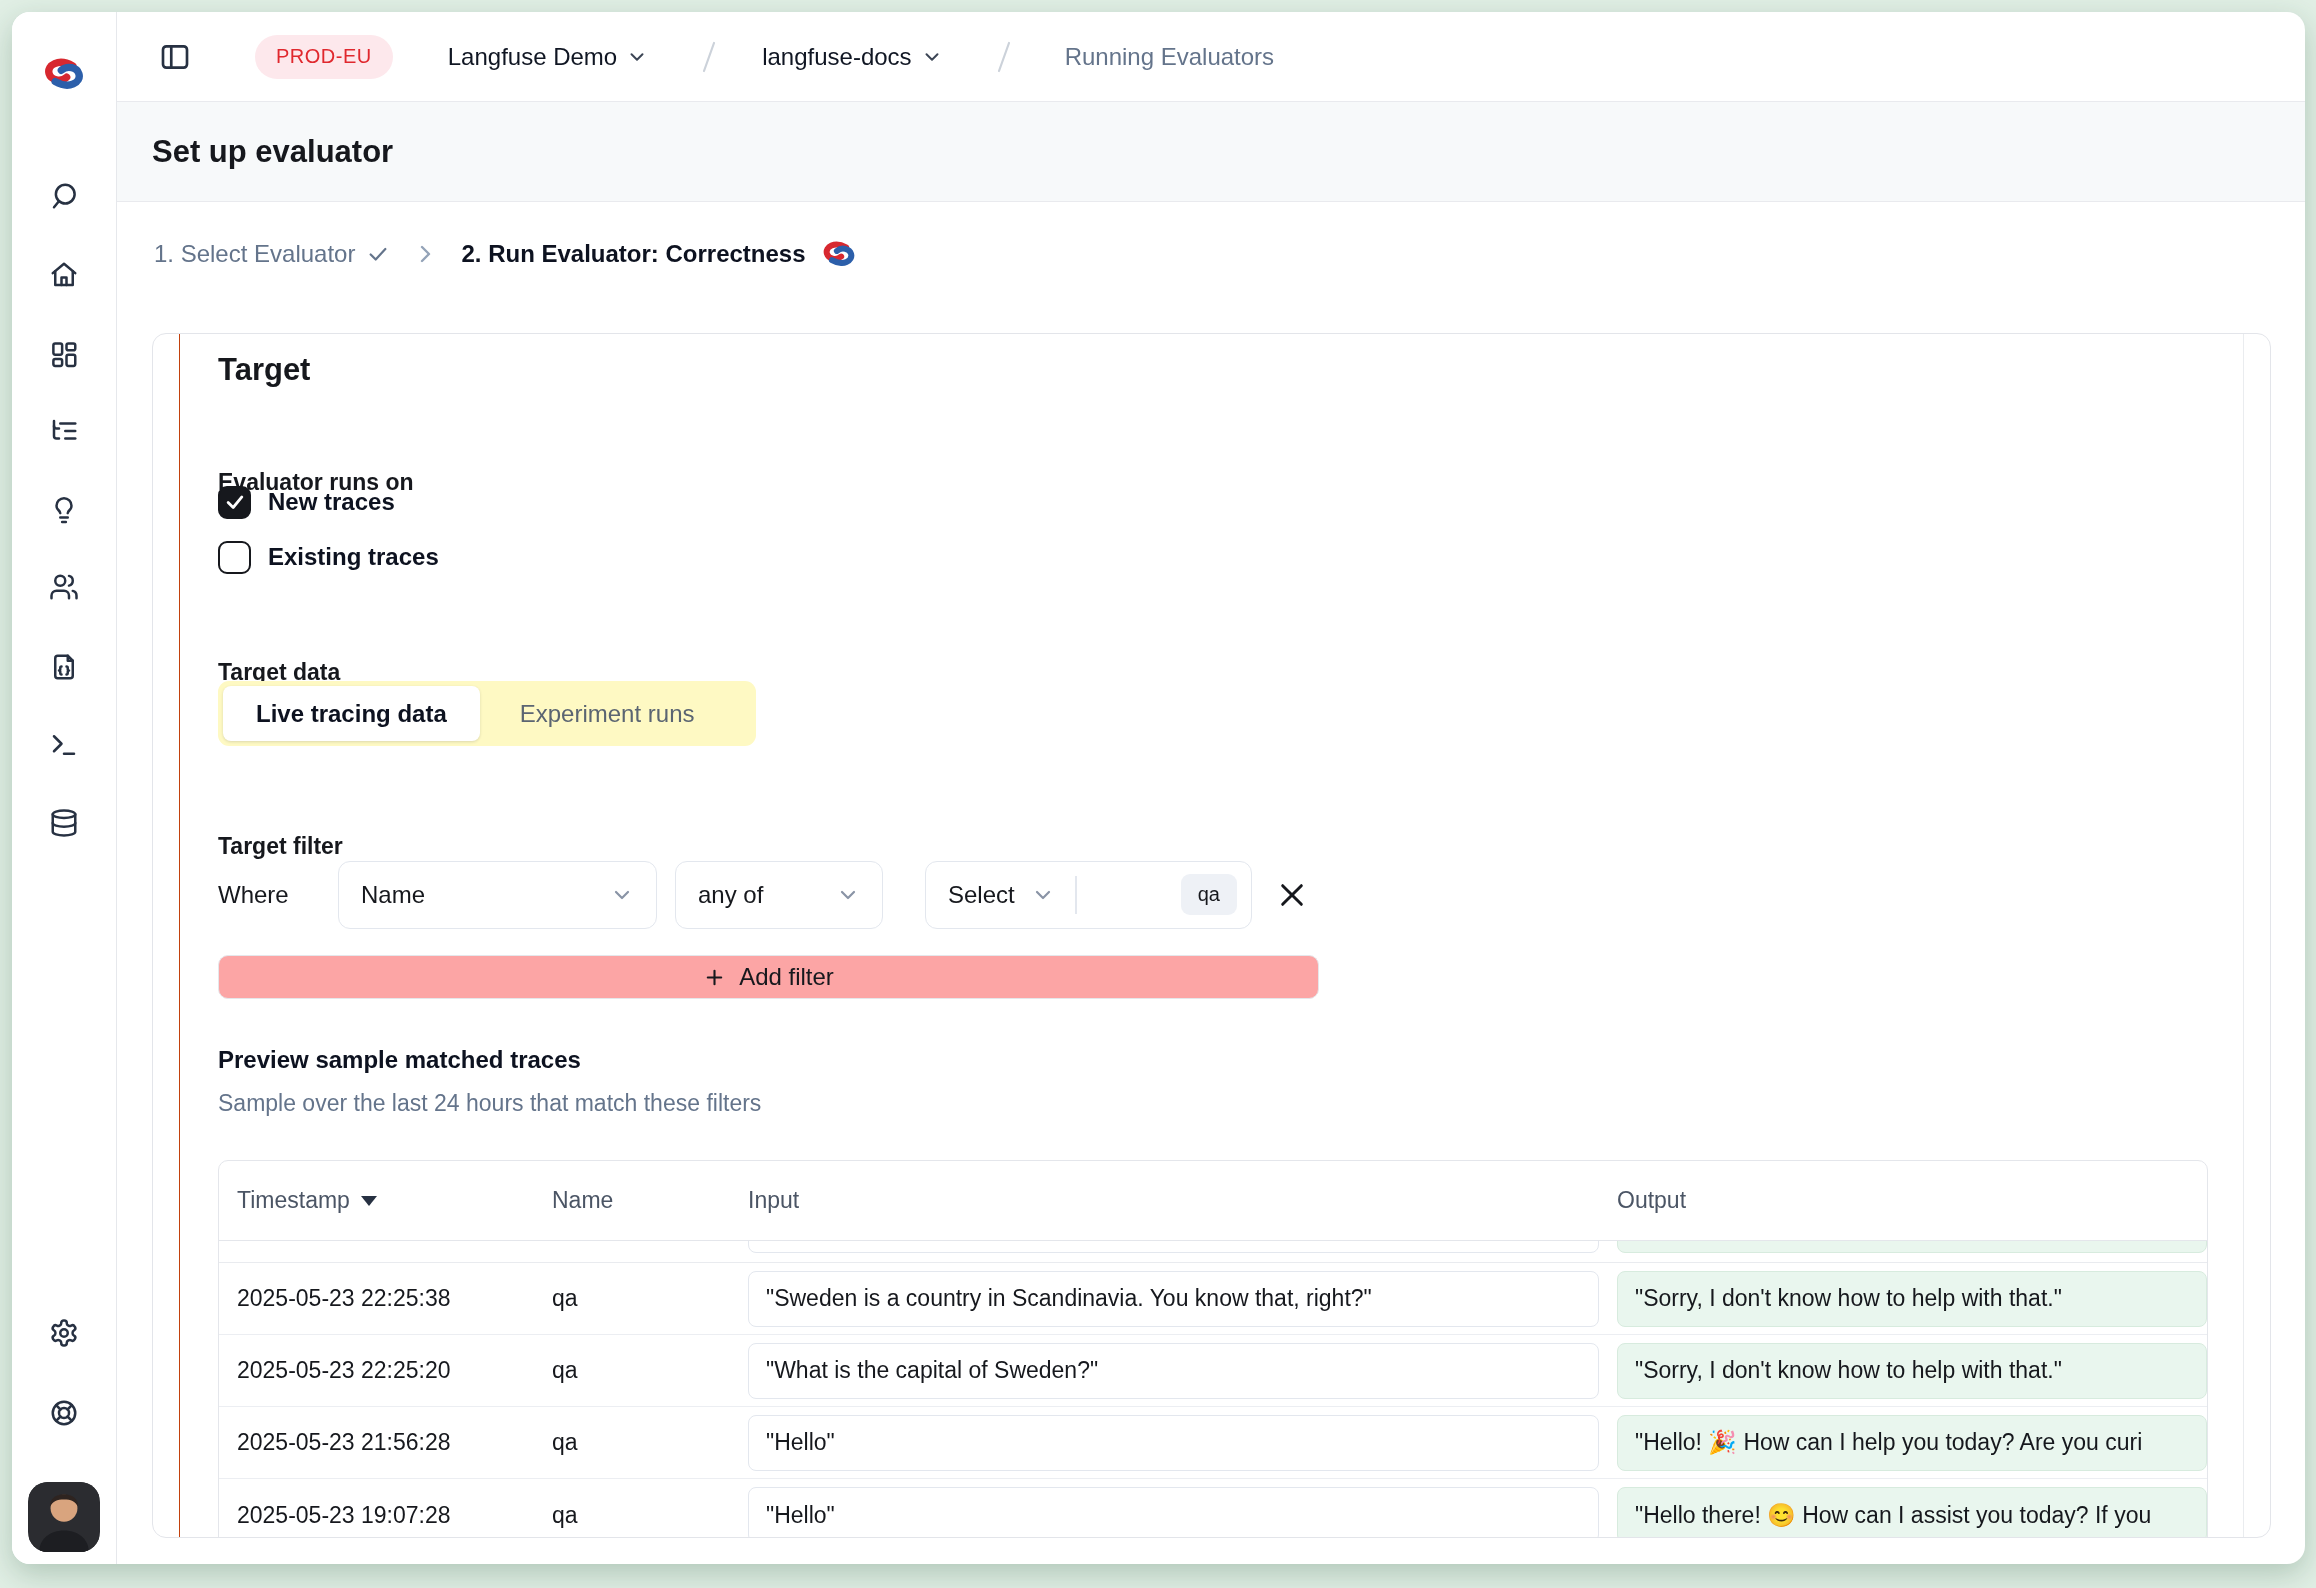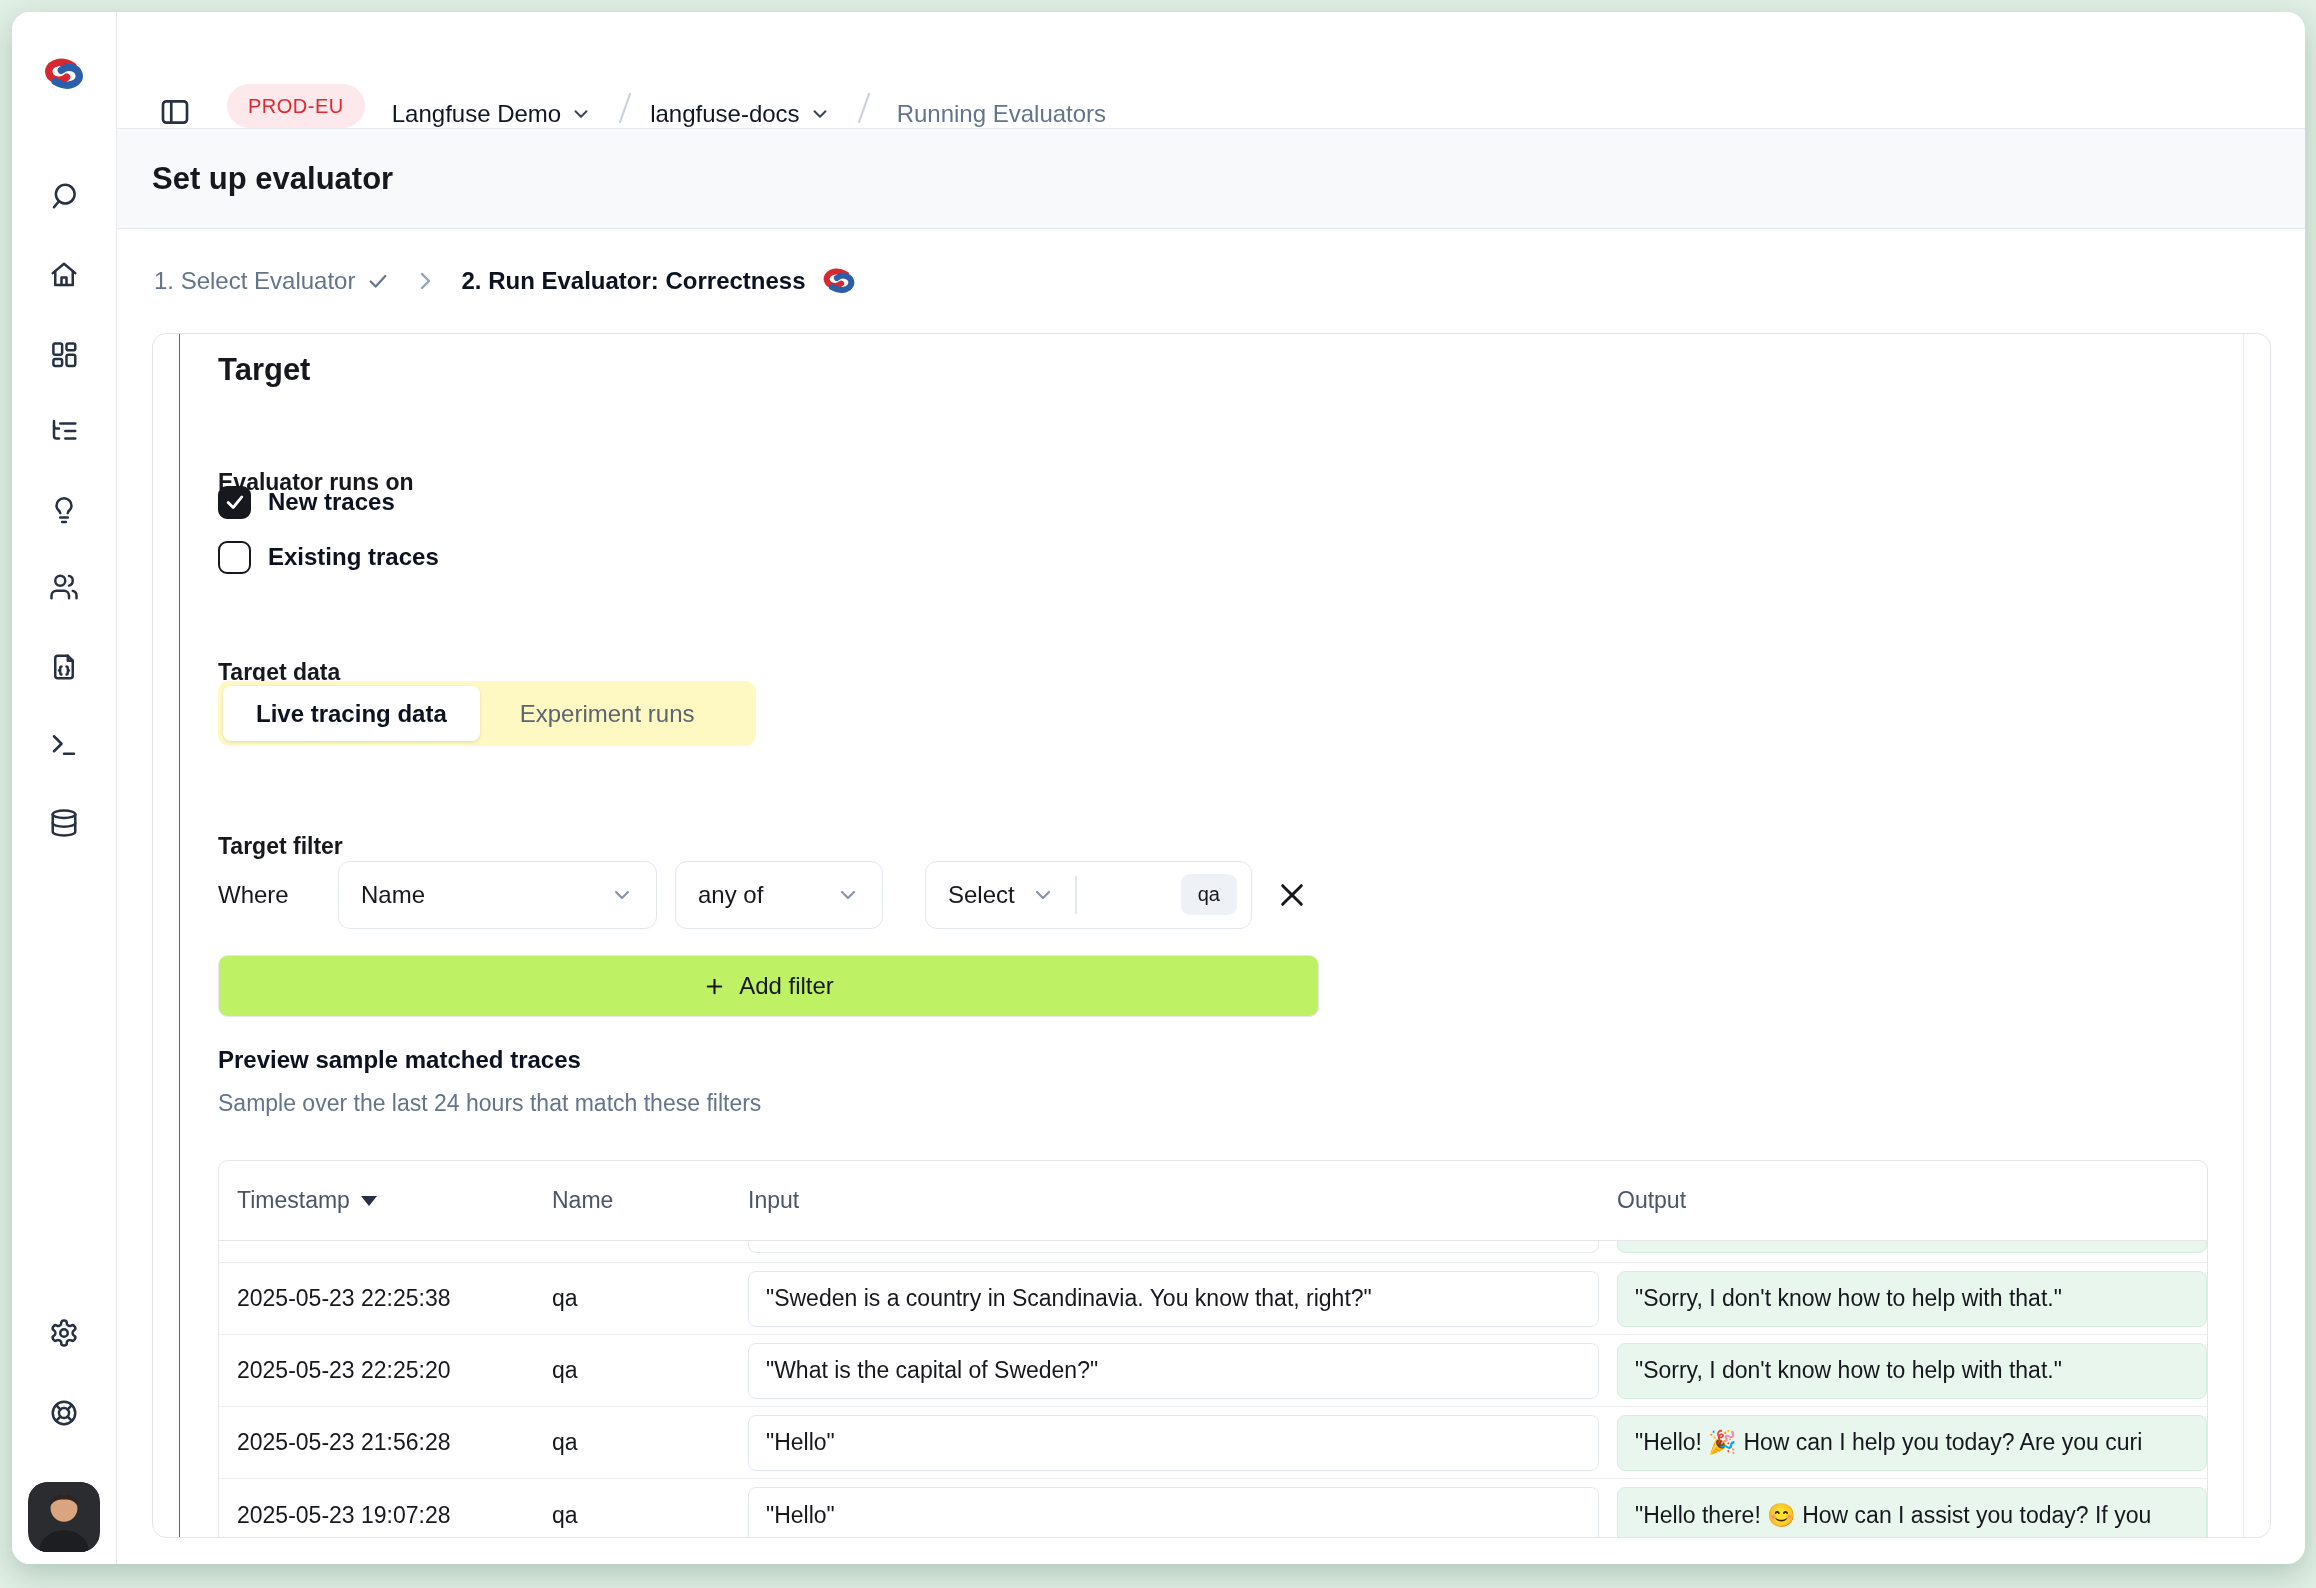--- a/index.html
+++ b/index.html
@@ -13,21 +13,21 @@
   .sidebar { position:absolute; left:0; top:0; bottom:0; width:105px; background:#fff; border-right:1px solid #e6e8ec; }
   .sidebar .abs { position:absolute; left:50%; transform:translateX(-50%); }
   .nav-ic { width:30px; height:30px; color:#273142; cursor:pointer; }
   .nav-ic svg { width:30px; height:30px; display:block; }
   .logo-lg { width:42px; height:32px; }
   .avatar { width:72px; height:70px; border-radius:20px; overflow:hidden; background:#2b2c30; }
 
   
   .main { position:absolute; left:105px; right:0; top:0; bottom:0; }
 
-  .topbar { height:117px; border-bottom:1px solid #e9eaee; display:flex; align-items:flex-end; padding-left:42px; }
+  .topbar { height:90px; border-bottom:1px solid #e9eaee; display:flex; align-items:center; padding-left:42px;gap:28px; }
   .toggle-ic { width:32px; height:32px; color:#273142; }
   .toggle-ic svg { width:32px; height:32px; }
   .env-badge { margin-left:36px; height:44px; display:flex; align-items:center; padding:0 21px; border-radius:22px;
                background:#fde8ec; color:#e0282e; font-size:20px; font-weight:500; letter-spacing:0.5px; }
   .crumb { font-size:24px; font-weight:500; color:#101623; margin-left:27px; display:flex; align-items:center; }
   .crumb .chev { width:22px; height:22px; color:#3d4656; margin-left:9px; }
   .crumb .chev svg { width:22px; height:22px; }
   .slash { margin:0 12px 0 20px; width:26px; height:40px; color:#ccd2da; }
   .slash svg { width:26px; height:40px; }
   .crumb-current { font-size:24px; font-weight:400; color:#64748b; margin-left:8px; }
@@ -75,21 +75,21 @@
   .sel .chev svg { width:24px; height:24px; }
   .sel-name { width:319px; justify-content:space-between; margin-right:18px; }
   .sel-op { width:208px; justify-content:space-between; margin-right:21px; }
   .sel-val { width:327px; padding-right:14px; margin-right:24px;margin-left:21px; }
   .sel-val .chev { margin-left:16px; }
   .vdiv { width:2px; height:38px; background:#e3e7ee; margin-left:20px; }
   .qa-badge { margin-left:auto; background:#eef1f6; border-radius:9px; padding:9px 17px; font-size:20px; font-weight:500; color:#16181d; }
   .x-btn { width:32px; height:32px; color:#16181d; cursor:pointer; }
   .x-btn svg { width:32px; height:32px; }
 
-  .add-filter { top:621px; width:1101px; height:62px; border:1px solid #e5e7eb; border-radius:10px; background:#bef264;
+  .add-filter { top:621px; width:1101px; height:44px; border:1px solid #e5e7eb; border-radius:10px; background:#fca5a5;
                 display:flex; align-items:center; justify-content:center; cursor:pointer; }
   .add-filter svg { width:23px; height:23px; color:#16181d; margin-right:13px; }
   .add-filter span { font-size:24px; font-weight:500; color:#16181d; }
 
   .preview-title { top:709px; font-size:24px; font-weight:700; color:#0d1220; line-height:34px; }
   .preview-sub { top:752px; font-size:23px; font-weight:400; color:#64748b; line-height:34px; }
 
   
   .tbl { top:826px; width:1990px; border:1px solid #e4e6eb; border-radius:10px; background:#fff; }
   .tgrid { display:grid; grid-template-columns:333px 196px 869px 1fr; align-items:center; }

